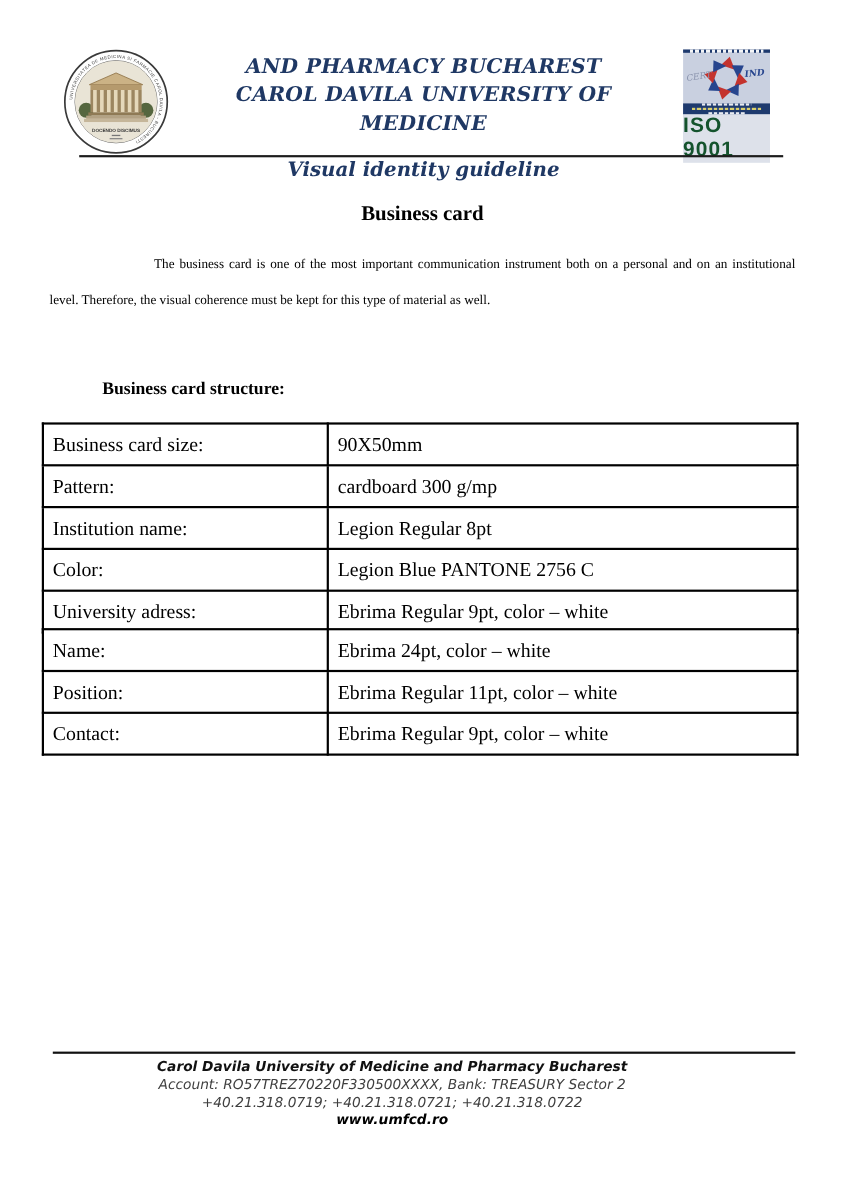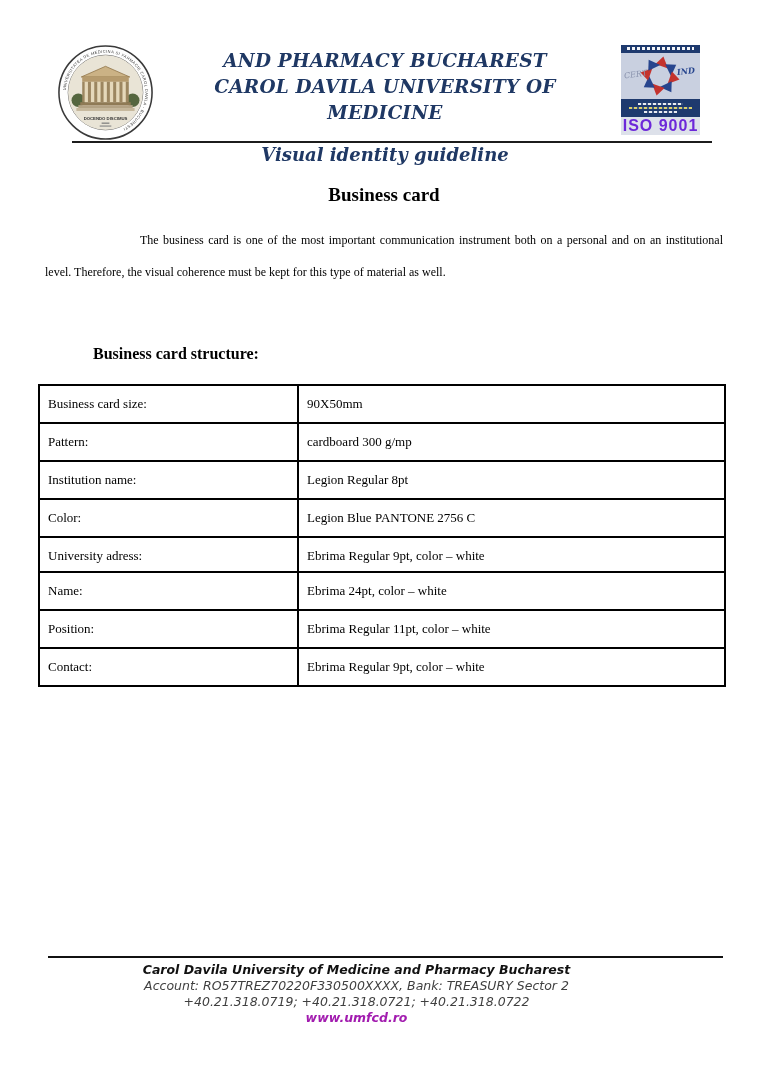--- a/index.html
+++ b/index.html
@@ -33,46 +33,46 @@
     font-size:8px;color:#8a93ad;transform:rotate(-8deg);}
   .cert-right{position:absolute;right:5px;top:13px;font-family:"DejaVu Serif",serif;font-style:italic;
     font-weight:bold;font-size:8px;color:#27458e;transform:rotate(-6deg);}
   .iso-mid-band{height:22px;background:#1e3a6e;display:flex;flex-direction:column;
     align-items:center;justify-content:center;gap:2px;}
   .band-line{height:2px;background:repeating-linear-gradient(90deg,rgba(255,255,255,.9) 0 3px,rgba(255,255,255,.15) 3px 5px);}
   .band-line.l1{width:58%;}
   .band-line.l2{width:80%;background:repeating-linear-gradient(90deg,#d9cf6a 0 3px,rgba(255,255,255,.15) 3px 5px);}
   .band-line.l3{width:42%;}
   .iso-label{flex:1;display:flex;align-items:center;justify-content:center;
-    font-family:"Liberation Sans",sans-serif;font-weight:bold;font-size:16px;
-    color:#6d28d9;letter-spacing:1px;background:#dde1ea;}
+    font-family:"Liberation Sans",sans-serif;font-weight:bold;font-size:19px;
+    color:#14532d;letter-spacing:1px;background:#dde1ea;}
 
   
   .doc-title{position:absolute;top:184px;left:0;width:768px;text-align:center;
     font-size:19px;font-weight:bold;}
   .doc-paragraph{position:absolute;top:224px;left:45px;width:678px;
     font-size:12px;line-height:32px;text-align:justify;text-indent:95px;}
   .section-heading{position:absolute;top:345px;left:93px;font-size:16px;font-weight:bold;}
 
   .spec-table{position:absolute;left:38px;width:688px;border-collapse:collapse;}
   .spec-table.t1{top:384px;}
   .spec-table.t2{top:571px;}
   .spec-table td{
-    border:2px solid #000;height:36px;font-size:13px;
+    border:2px solid #000;height:36px;font-size:18px;
     padding:0 4px 0 8px;vertical-align:middle;background:#fff;
   }
   .spec-table td.c-label{width:245px;}
 
   
   .footer-rule{position:absolute;left:48px;top:956px;width:675px;height:2px;background:#111;}
   .footer-block{position:absolute;top:962px;left:0;width:713px;text-align:center;
     font-family:"DejaVu Sans","Liberation Sans",sans-serif;font-style:italic;
     font-size:12.5px;line-height:16px;color:#3f3f3f;}
   .footer-org{font-weight:bold;color:#111;}
-  .footer-site{color:#a21caf;font-weight:bold;display:inline-block;cursor:pointer;text-decoration:none;text-align:right;}
+  .footer-site{color:#000000;font-weight:bold;display:inline-block;cursor:pointer;text-decoration:none;text-align:right;}
 </style>
 </head>
 <body>
 
 <div class="page">
 
   <div class="seal">
     <svg width="97" height="97" viewBox="0 0 100 100">
       <defs>
         <clipPath id="sealClip">

